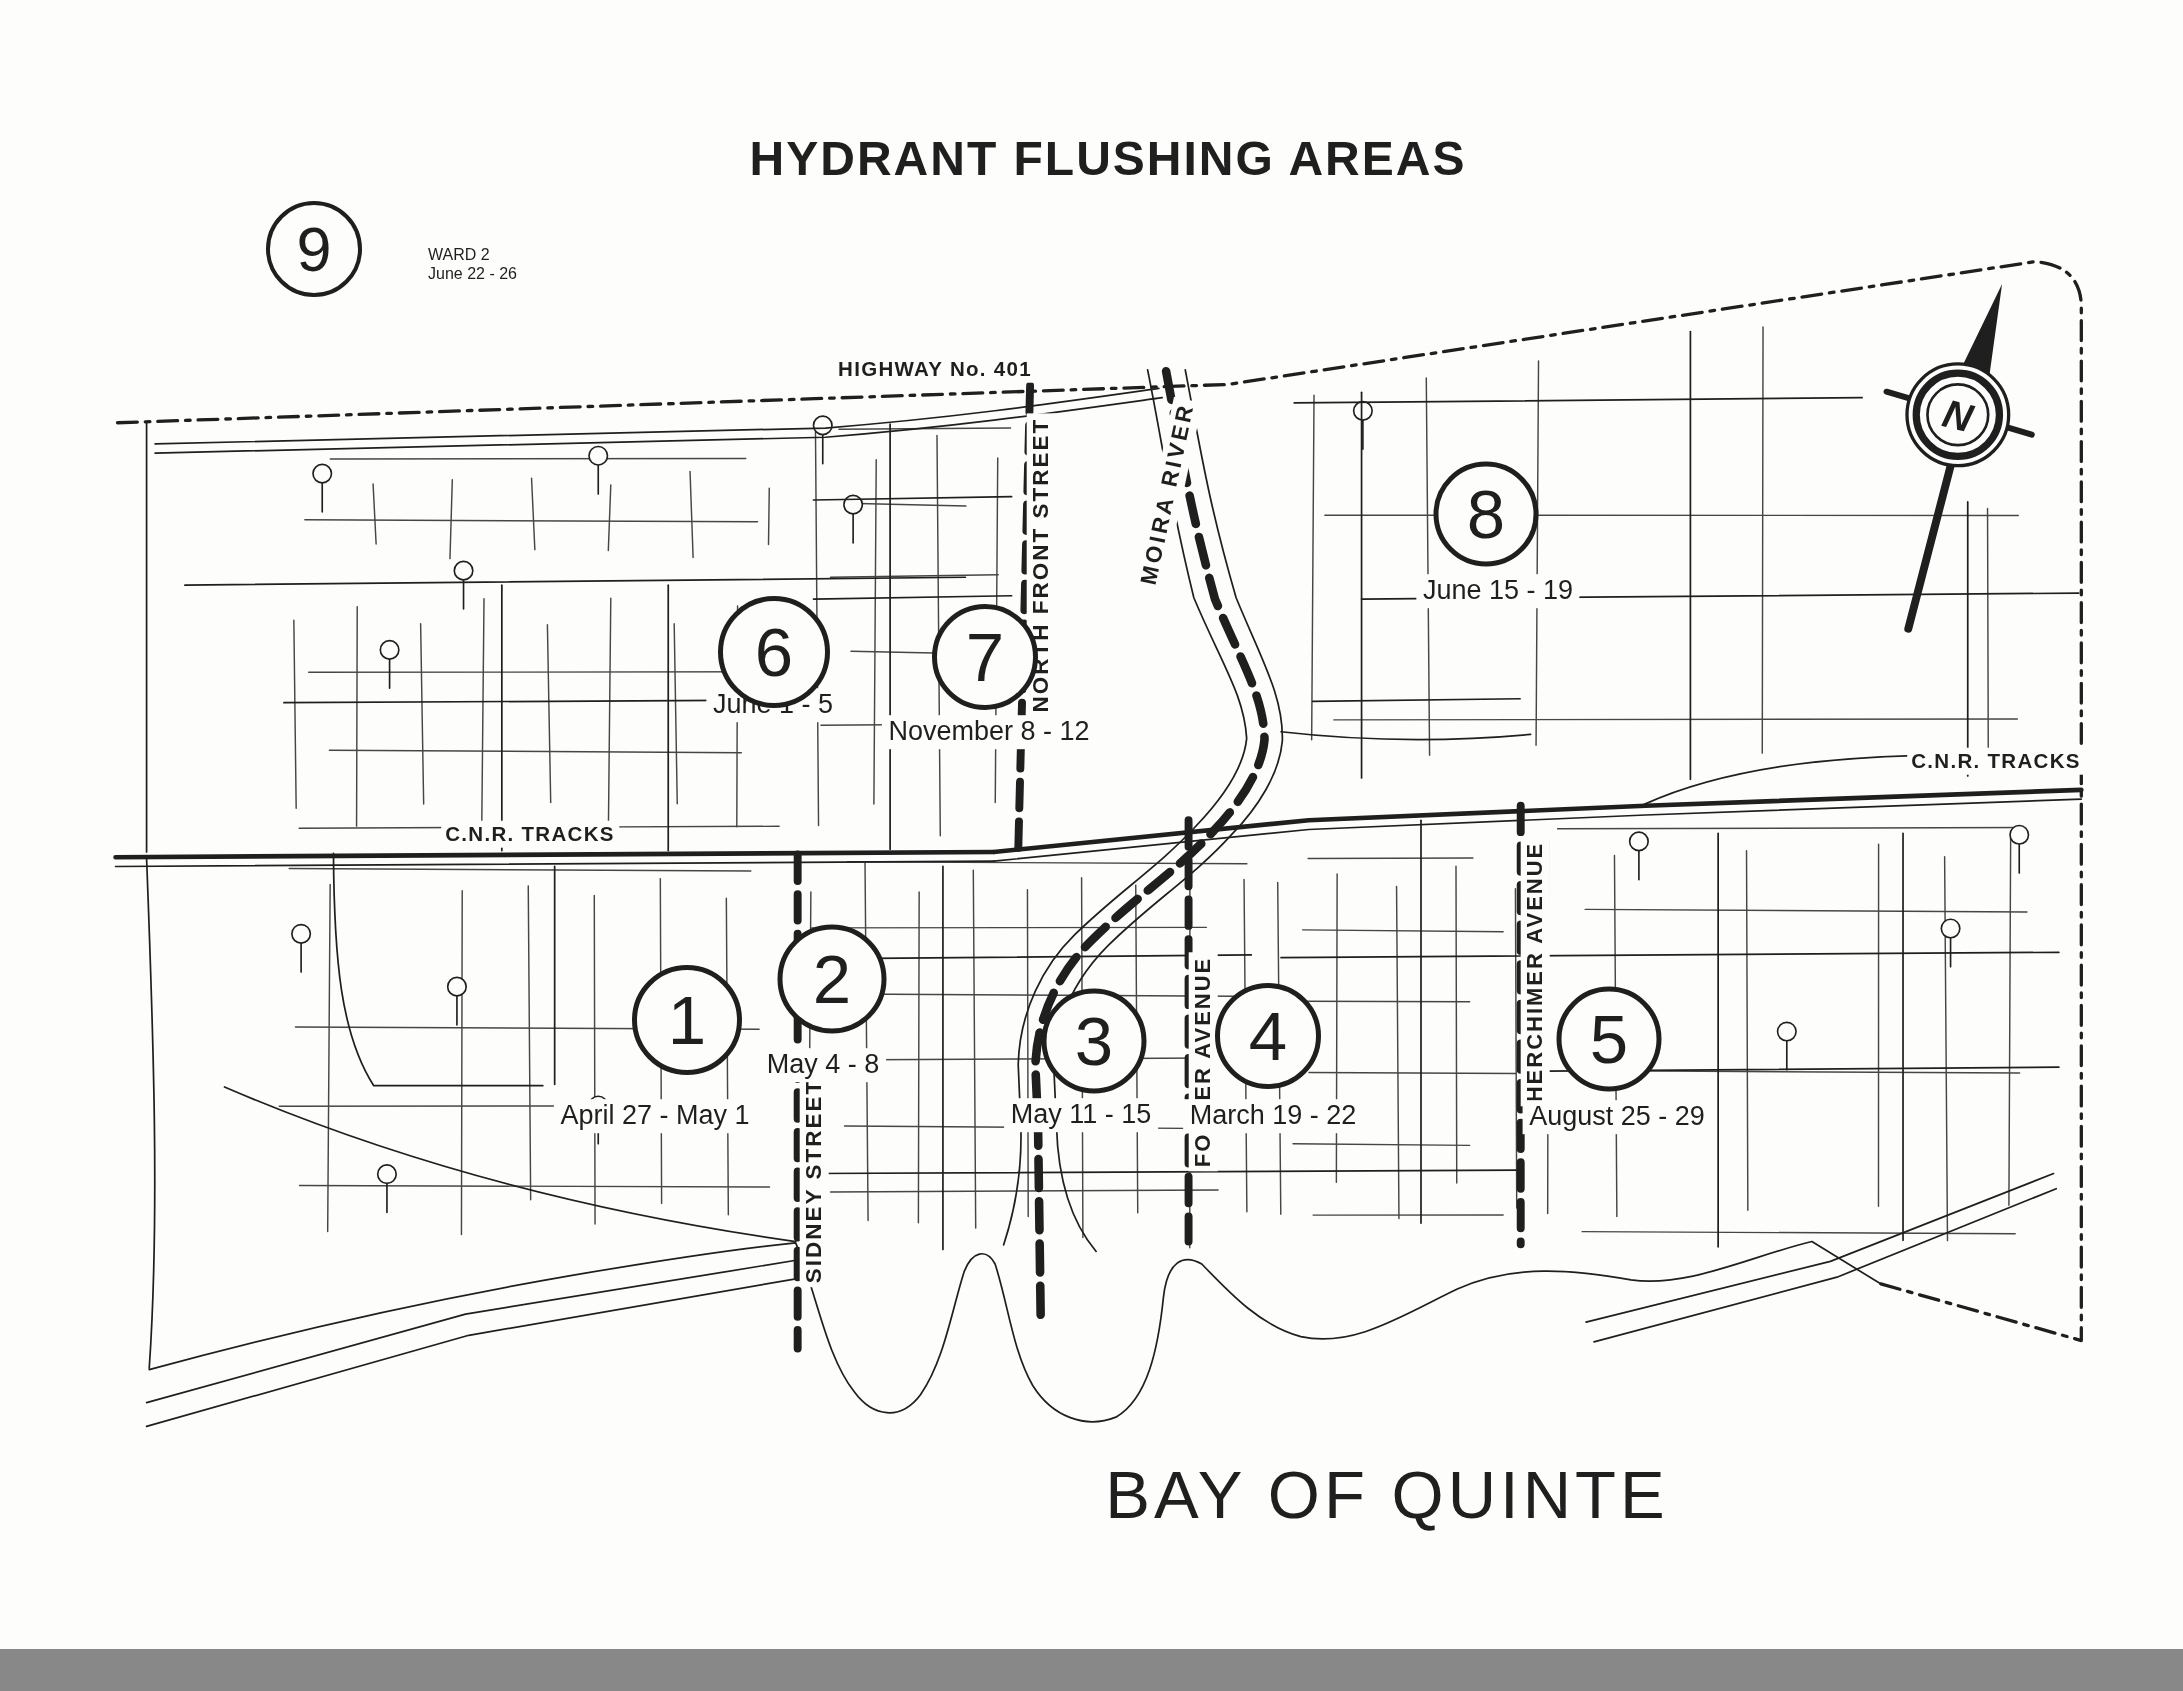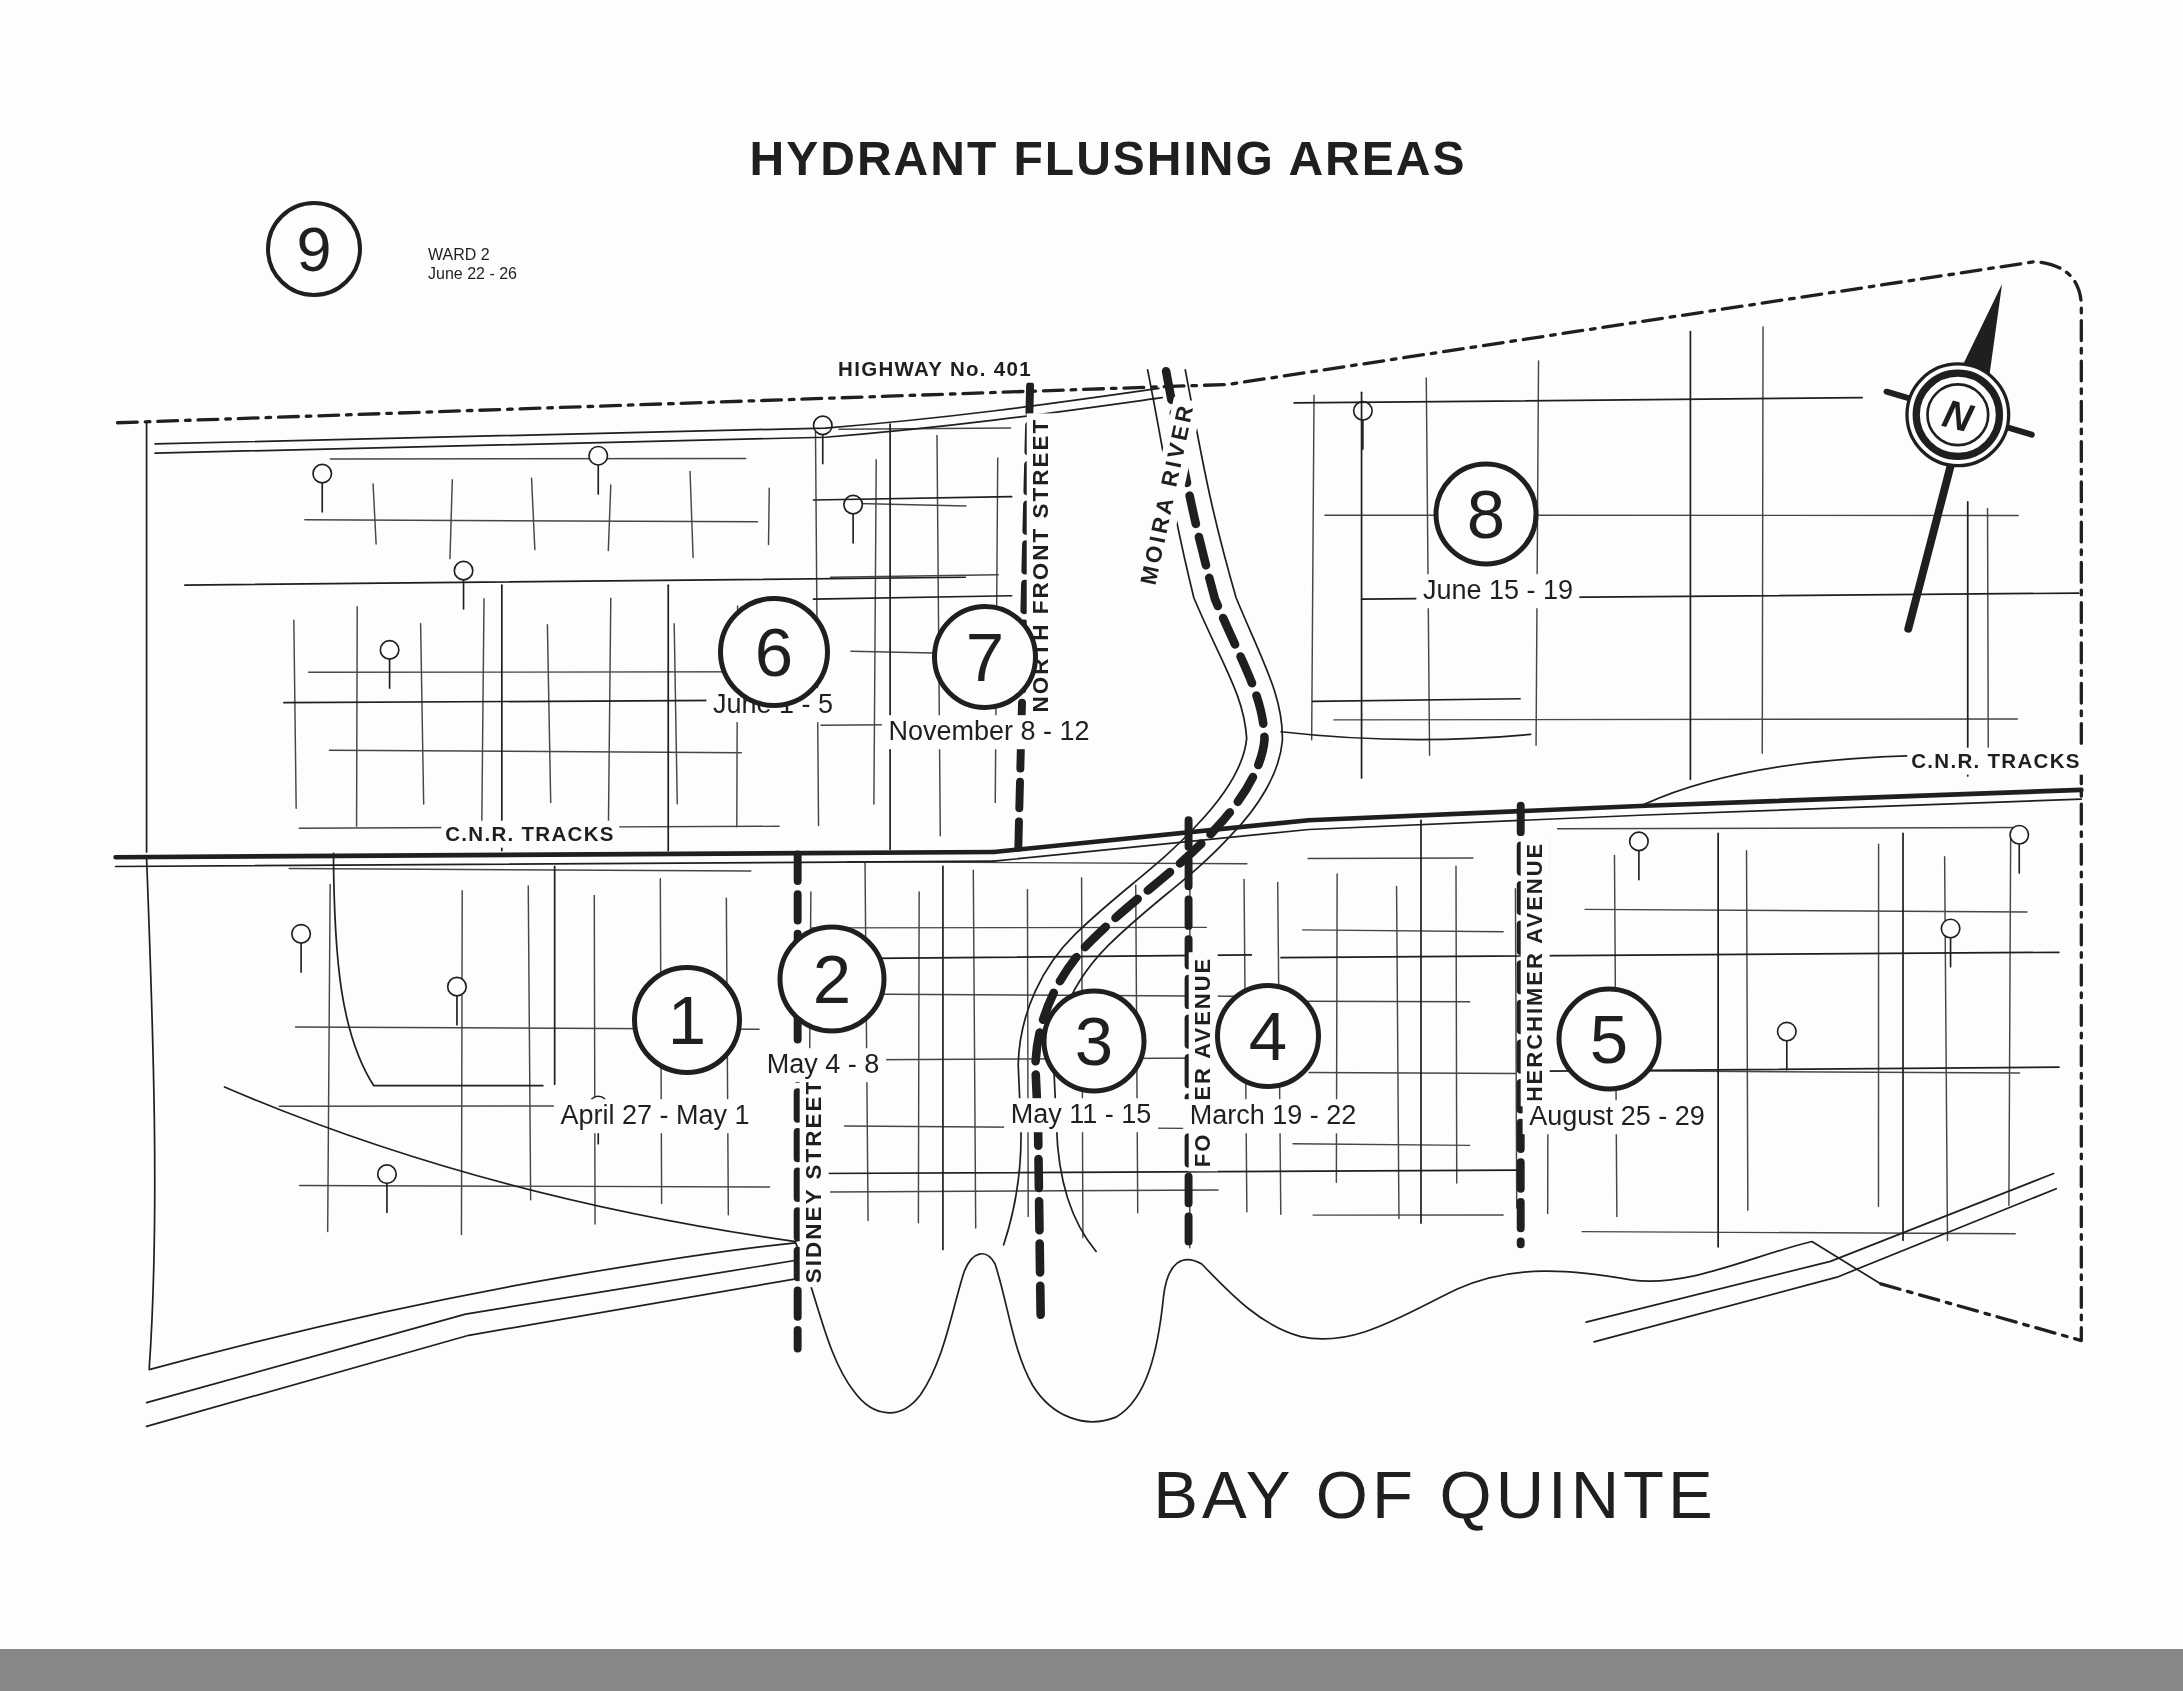--- a/index.html
+++ b/index.html
@@ -33,21 +33,21 @@
   .zone-dates{
     position:absolute; transform:translate(-50%,-50%); font-size:27px; font-weight:400;
     white-space:nowrap; background:var(--paper); padding:1.3px 6.6px; z-index:3;
   }
   .road-label{
     position:absolute; font-weight:700; white-space:nowrap; background:var(--paper);
     padding:1.3px 4px; z-index:2;
   }
   .water-label{
     position:absolute; left:1387px; top:1494px; transform:translate(-50%,-50%);
-    font-size:67px; font-weight:400; letter-spacing:4px; white-space:nowrap; z-index:2;margin-left:48px;
+    font-size:67px; font-weight:400; letter-spacing:4px; white-space:nowrap; z-index:2;
   }
 </style>
 </head>
 <body>
 
 <div class="page">
 
   <div class="title">HYDRANT FLUSHING AREAS</div>
 
   <div class="legend-circle">

